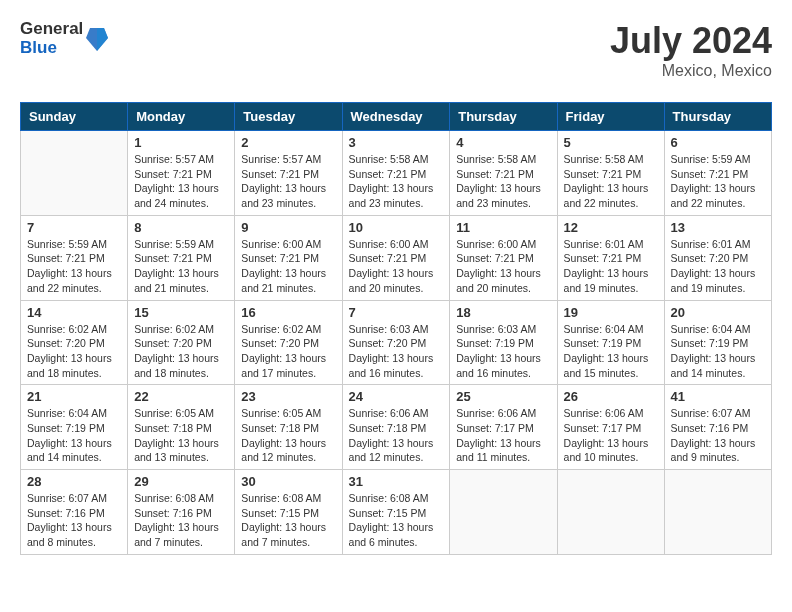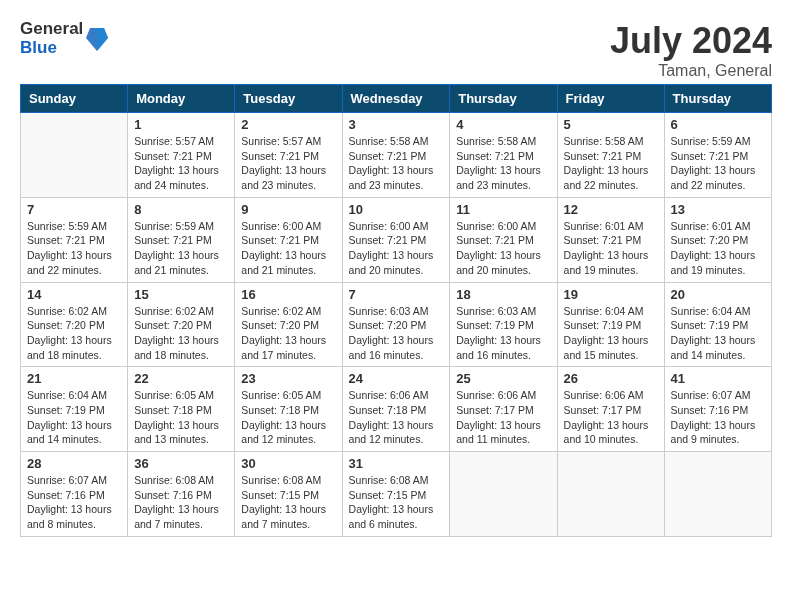--- a/index.html
+++ b/index.html
@@ -7,21 +7,21 @@
       font-family: Arial, sans-serif;
       background: #fff;
       width: 792px;
       min-height: 612px;
       padding: 20px;
     }
     .header {
       display: flex;
       justify-content: space-between;
       align-items: flex-start;
-      margin-bottom: 4px;
+      margin-bottom: 22px;
     }
     .logo {
       display: flex;
       align-items: center;
     }
     .title-block {
       text-align: right;
     }
     .month-year {
       font-size: 36px;
@@ -80,21 +80,21 @@
         <span style="font-size:17px;font-weight:bold;color:#1565C0;">Blue</span>
       </div>
       <svg width="22" height="30" viewBox="0 0 22 30" style="margin-left:3px;margin-bottom:2px;">
         <polygon points="4,5 18,5 22,15 11,28 0,15" fill="#1565C0" opacity="0.85"></polygon>
         <polygon points="11,5 18,5 22,15 11,28" fill="#1a87d4" opacity="0.7"></polygon>
       </svg>
     </div>
   </div>
   <div class="title-block">
     <div class="month-year">July 2024</div>
-    <div class="location">Taman, General</div>
+    <div class="location">Mexico, Mexico</div>
   </div>
 </div>
 
 <table class="calendar">
   <thead>
     <tr>
     <th>Sunday</th>
         <th>Monday</th>
         <th>Tuesday</th>
         <th>Wednesday</th>
@@ -220,21 +220,21 @@
           <span class="day-num">41</span>
           <div class="day-detail">Sunrise: 6:07 AM<br>Sunset: 7:16 PM<br>Daylight: 13 hours<br>and 9 minutes.</div>
         </td>
       </tr>
       <tr>
         <td>
           <span class="day-num">28</span>
           <div class="day-detail">Sunrise: 6:07 AM<br>Sunset: 7:16 PM<br>Daylight: 13 hours<br>and 8 minutes.</div>
         </td>
         <td>
-          <span class="day-num">36</span>
+          <span class="day-num">29</span>
           <div class="day-detail">Sunrise: 6:08 AM<br>Sunset: 7:16 PM<br>Daylight: 13 hours<br>and 7 minutes.</div>
         </td>
         <td>
           <span class="day-num">30</span>
           <div class="day-detail">Sunrise: 6:08 AM<br>Sunset: 7:15 PM<br>Daylight: 13 hours<br>and 7 minutes.</div>
         </td>
         <td>
           <span class="day-num">31</span>
           <div class="day-detail">Sunrise: 6:08 AM<br>Sunset: 7:15 PM<br>Daylight: 13 hours<br>and 6 minutes.</div>
         </td>

